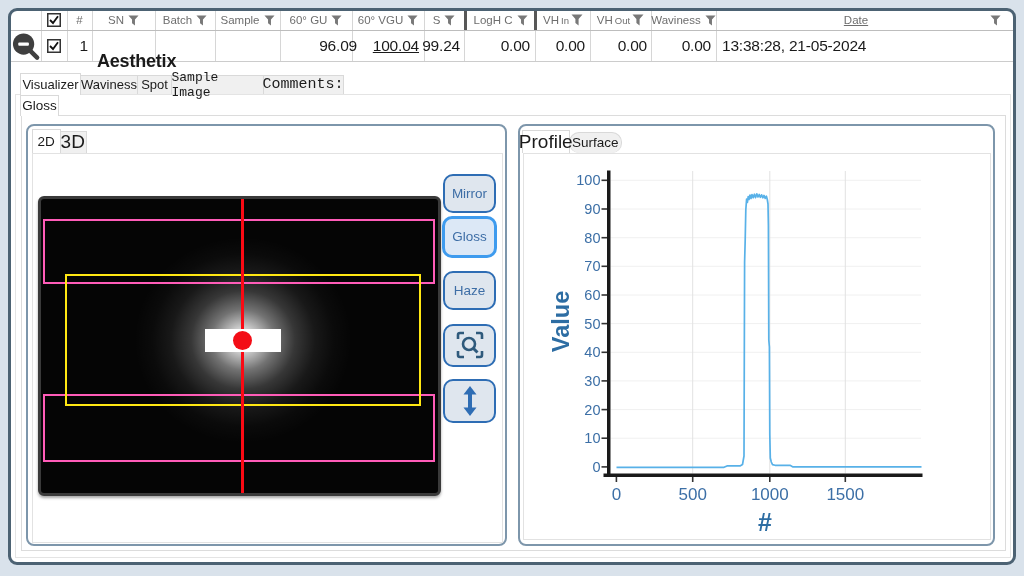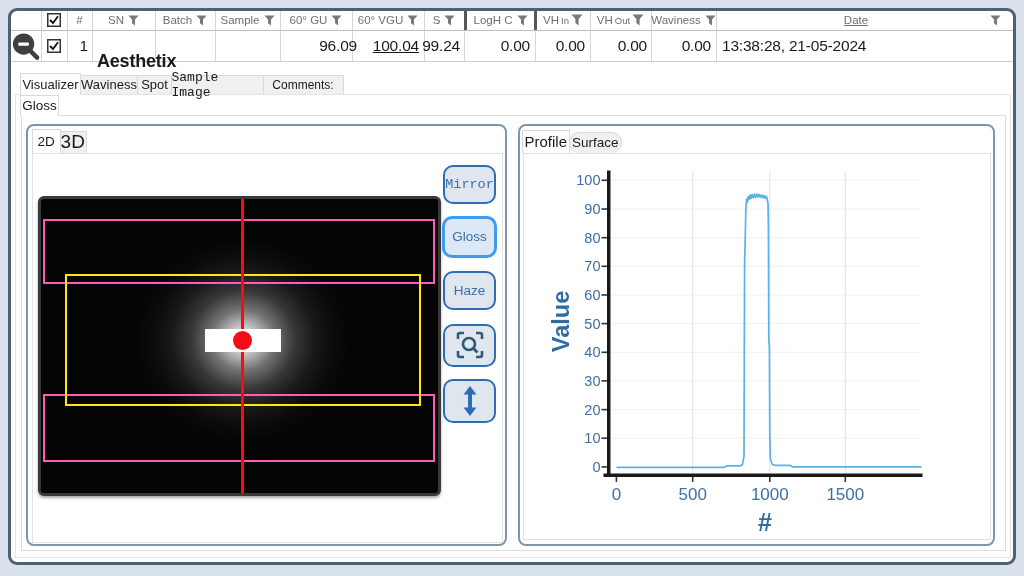--- a/index.html
+++ b/index.html
@@ -112,21 +112,21 @@
     <div class="dc num" style="left:651px;top:31px;width:60px;">0.00</div>
     <div class="dc" style="left:722px;top:31px;width:280px;">13:38:28, 21-05-2024</div>
   </div>
 
   <div id="tabs1">
 
     <div class="page-border" style="left:14.5px;top:93.5px;width:994px;height:462px;border-color:#e4e4e4;"></div>
     <div class="tab" style="left:79.5px;top:74.5px;width:57px;height:18px;font-size:13px;">Waviness</div>
     <div class="tab" style="left:136.5px;top:74.5px;width:34px;height:18px;font-size:13px;">Spot</div>
     <div class="tab" style="left:170.5px;top:74.5px;width:92px;height:18px;font-size:13px;font-family:Liberation Mono, monospace;">Sample Image</div>
-    <div class="tab" style="left:262.5px;top:74.5px;width:79px;height:18px;font-size:12px;">Comments:</div>
+    <div class="tab" style="left:262.5px;top:74.5px;width:79px;height:18px;font-size:15px;font-family:Liberation Mono, monospace;">Comments:</div>
     <div class="tab sel" style="left:20px;top:72.5px;width:59px;height:21px;font-size:13px;">Visualizer</div>
   </div>
 
   <div id="glosspage">
     <div class="page-border" style="left:20.5px;top:115px;width:983px;height:433.5px;border-color:#dcdcdc;"></div>
     <div class="tab sel" style="left:20px;top:94.5px;width:37px;height:20px;font-size:13.5px;">Gloss</div>
   </div>
 
   <div id="leftpanel">
     <div class="slate" style="left:26px;top:123.5px;width:477px;height:418px;"></div>
@@ -143,21 +143,21 @@
 
       <div class="abs" style="left:24px;top:75px;width:352.5px;height:127.5px;border:2.5px solid #ffe712;"></div>
 
       <div class="abs" style="left:200.8px;top:0;width:2.8px;height:293.5px;background:#fb0a14;"></div>
 
       <div class="abs" style="left:164.5px;top:130px;width:75.5px;height:22.5px;background:#ffffff;"></div>
 
       <div class="abs" style="left:192.8px;top:131.8px;width:19px;height:19px;border-radius:50%;background:#f30d16;"></div>
     </div>
 
-    <div class="btn" style="top:165px;height:35px;font-family:Liberation Mono, monospace;">Mirror</div>
+    <div class="btn" style="top:174px;height:35px;">Mirror</div>
     <div class="btn" style="top:215.5px;height:36.5px;border:3px solid #3e9bee;left:442px;background:#dce8f6;">Gloss</div>
     <div class="btn" style="top:270.5px;height:35.5px;">Haze</div>
     <div class="btn" style="top:323.5px;height:39px;">
       <svg width="30" height="30" viewBox="0 0 30 30" fill="none" stroke="#2f5a7c" stroke-width="2.6">
         <path d="M3 9 V5 Q3 3 5 3 H9"></path>
           <path d="M21 3 H25 Q27 3 27 5 V9"></path>
           <path d="M27 21 V25 Q27 27 25 27 H21"></path>
           <path d="M9 27 H5 Q3 27 3 25 V21"></path>
         <circle cx="14" cy="14" r="6"></circle>
           <line x1="18.5" y1="18.5" x2="22.5" y2="22.5" stroke-width="3"></line>
@@ -171,21 +171,21 @@
             <path d="M13 31 L19.5 22.5 H6.5 Z" stroke="none"></path>
           </g>
         </svg>
     </div>
   </div>
 
   <div id="rightpanel">
     <div class="slate" style="left:517.5px;top:123.5px;width:473px;height:418px;"></div>
     <div class="page-border" style="left:523px;top:152.5px;width:466px;height:385px;border-color:#e2e2e2;"></div>
     <div class="tab" style="left:569px;top:131.5px;width:50.5px;height:20px;font-size:13.5px;border-radius:10px;">Surface</div>
-    <div class="tab sel" style="left:521.5px;top:129.5px;width:46.5px;height:22px;font-size:15px;">Profile</div>
+    <div class="tab sel" style="left:521.5px;top:129.5px;width:46.5px;height:22px;font-size:19px;">Profile</div>
     <svg class="abs" style="left:0;top:0;" width="1024" height="576" viewBox="0 0 1024 576">
 
       <g stroke="#f0f0f0" stroke-width="1">
         <line x1="610.5" y1="438.2" x2="921" y2="438.2"></line>
         <line x1="610.5" y1="409.6" x2="921" y2="409.6"></line>
         <line x1="610.5" y1="380.9" x2="921" y2="380.9"></line>
         <line x1="610.5" y1="352.3" x2="921" y2="352.3"></line>
         <line x1="610.5" y1="323.6" x2="921" y2="323.6"></line>
         <line x1="610.5" y1="295.0" x2="921" y2="295.0"></line>
         <line x1="610.5" y1="266.3" x2="921" y2="266.3"></line>

